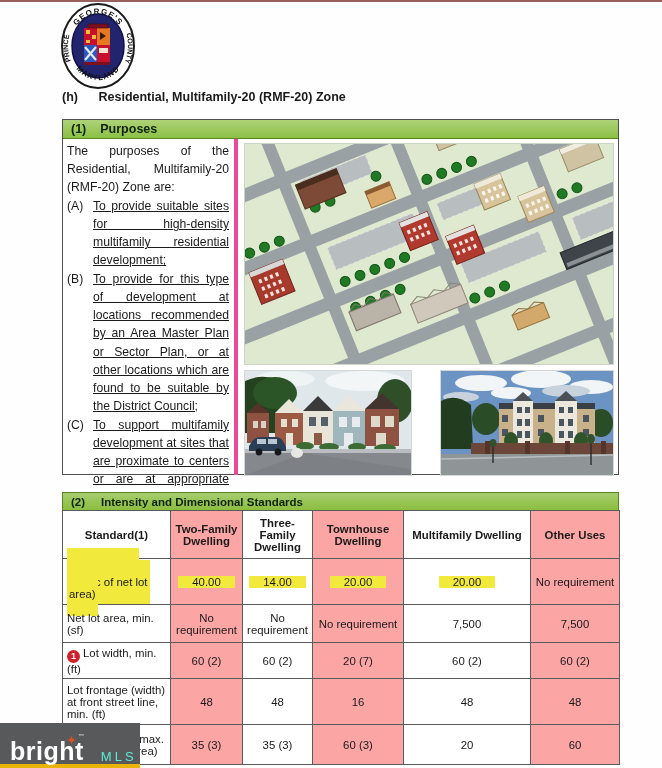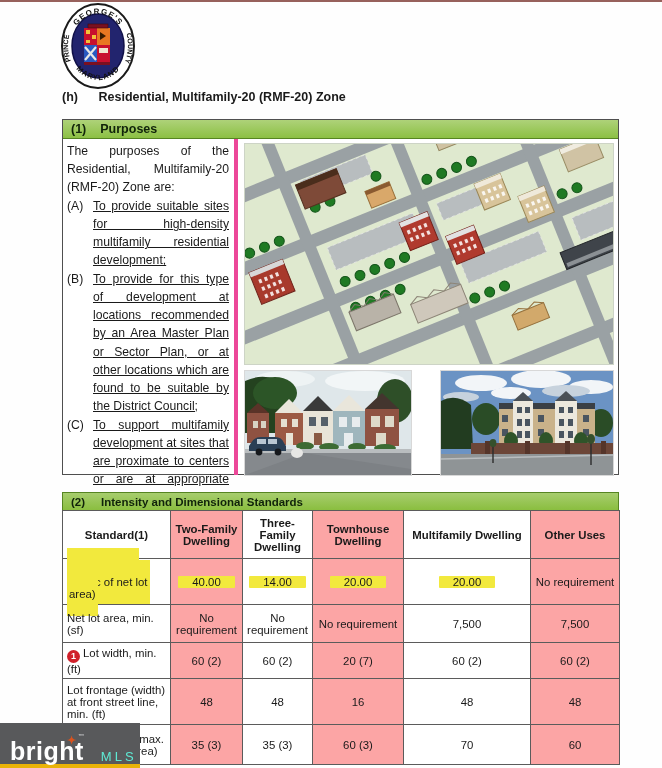--- a/index.html
+++ b/index.html
@@ -505,21 +505,21 @@
         <td class="cg">48</td>
       </tr>
       <tr style="height:40px">
         <td class="lbl cw">
           <span>Lot coverage, max.</span><br>
           <span>(% of net lot area)</span>
         </td>
         <td class="cg">35 (3)</td>
         <td class="cw">35 (3)</td>
         <td class="cg">60 (3)</td>
-        <td class="cw">70</td>
+        <td class="cw">20</td>
         <td class="cg">60</td>
       </tr>
     </tbody>
       </table>
   </div>
 
   <div class="watermark">
     <span class="wm-brand">
       <span>bright</span>
       <span class="wm-star">✦</span>

